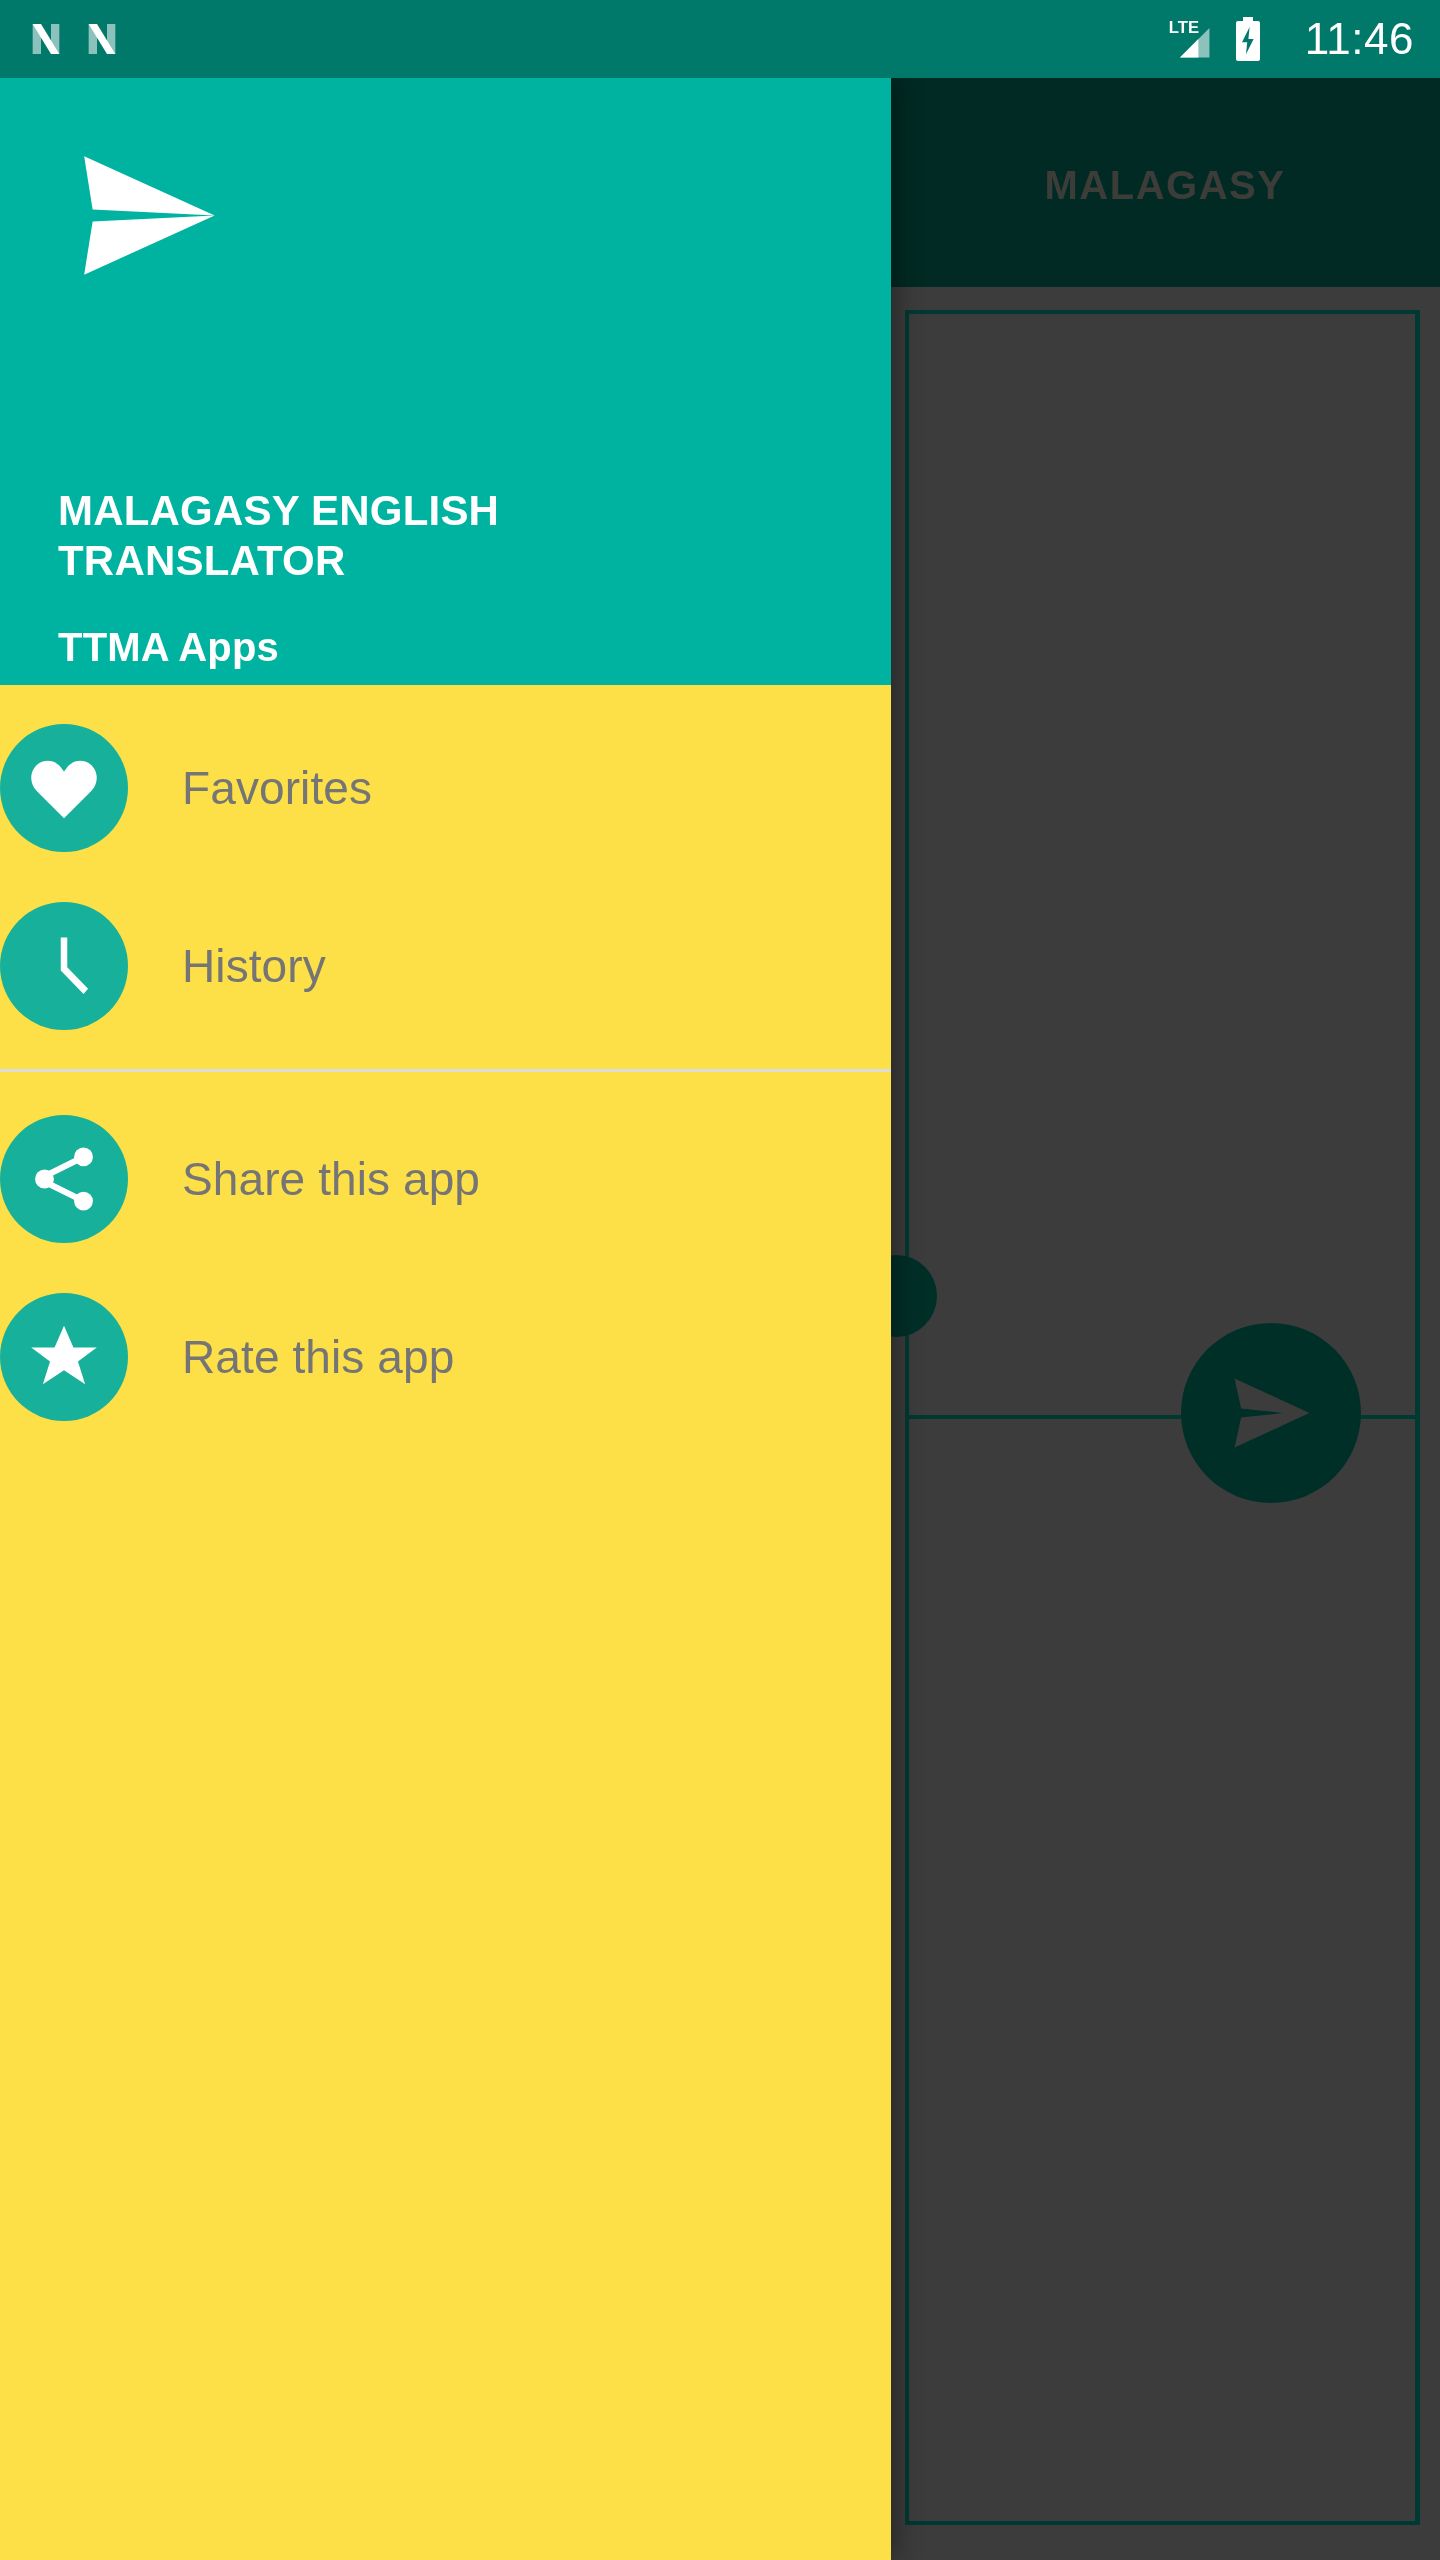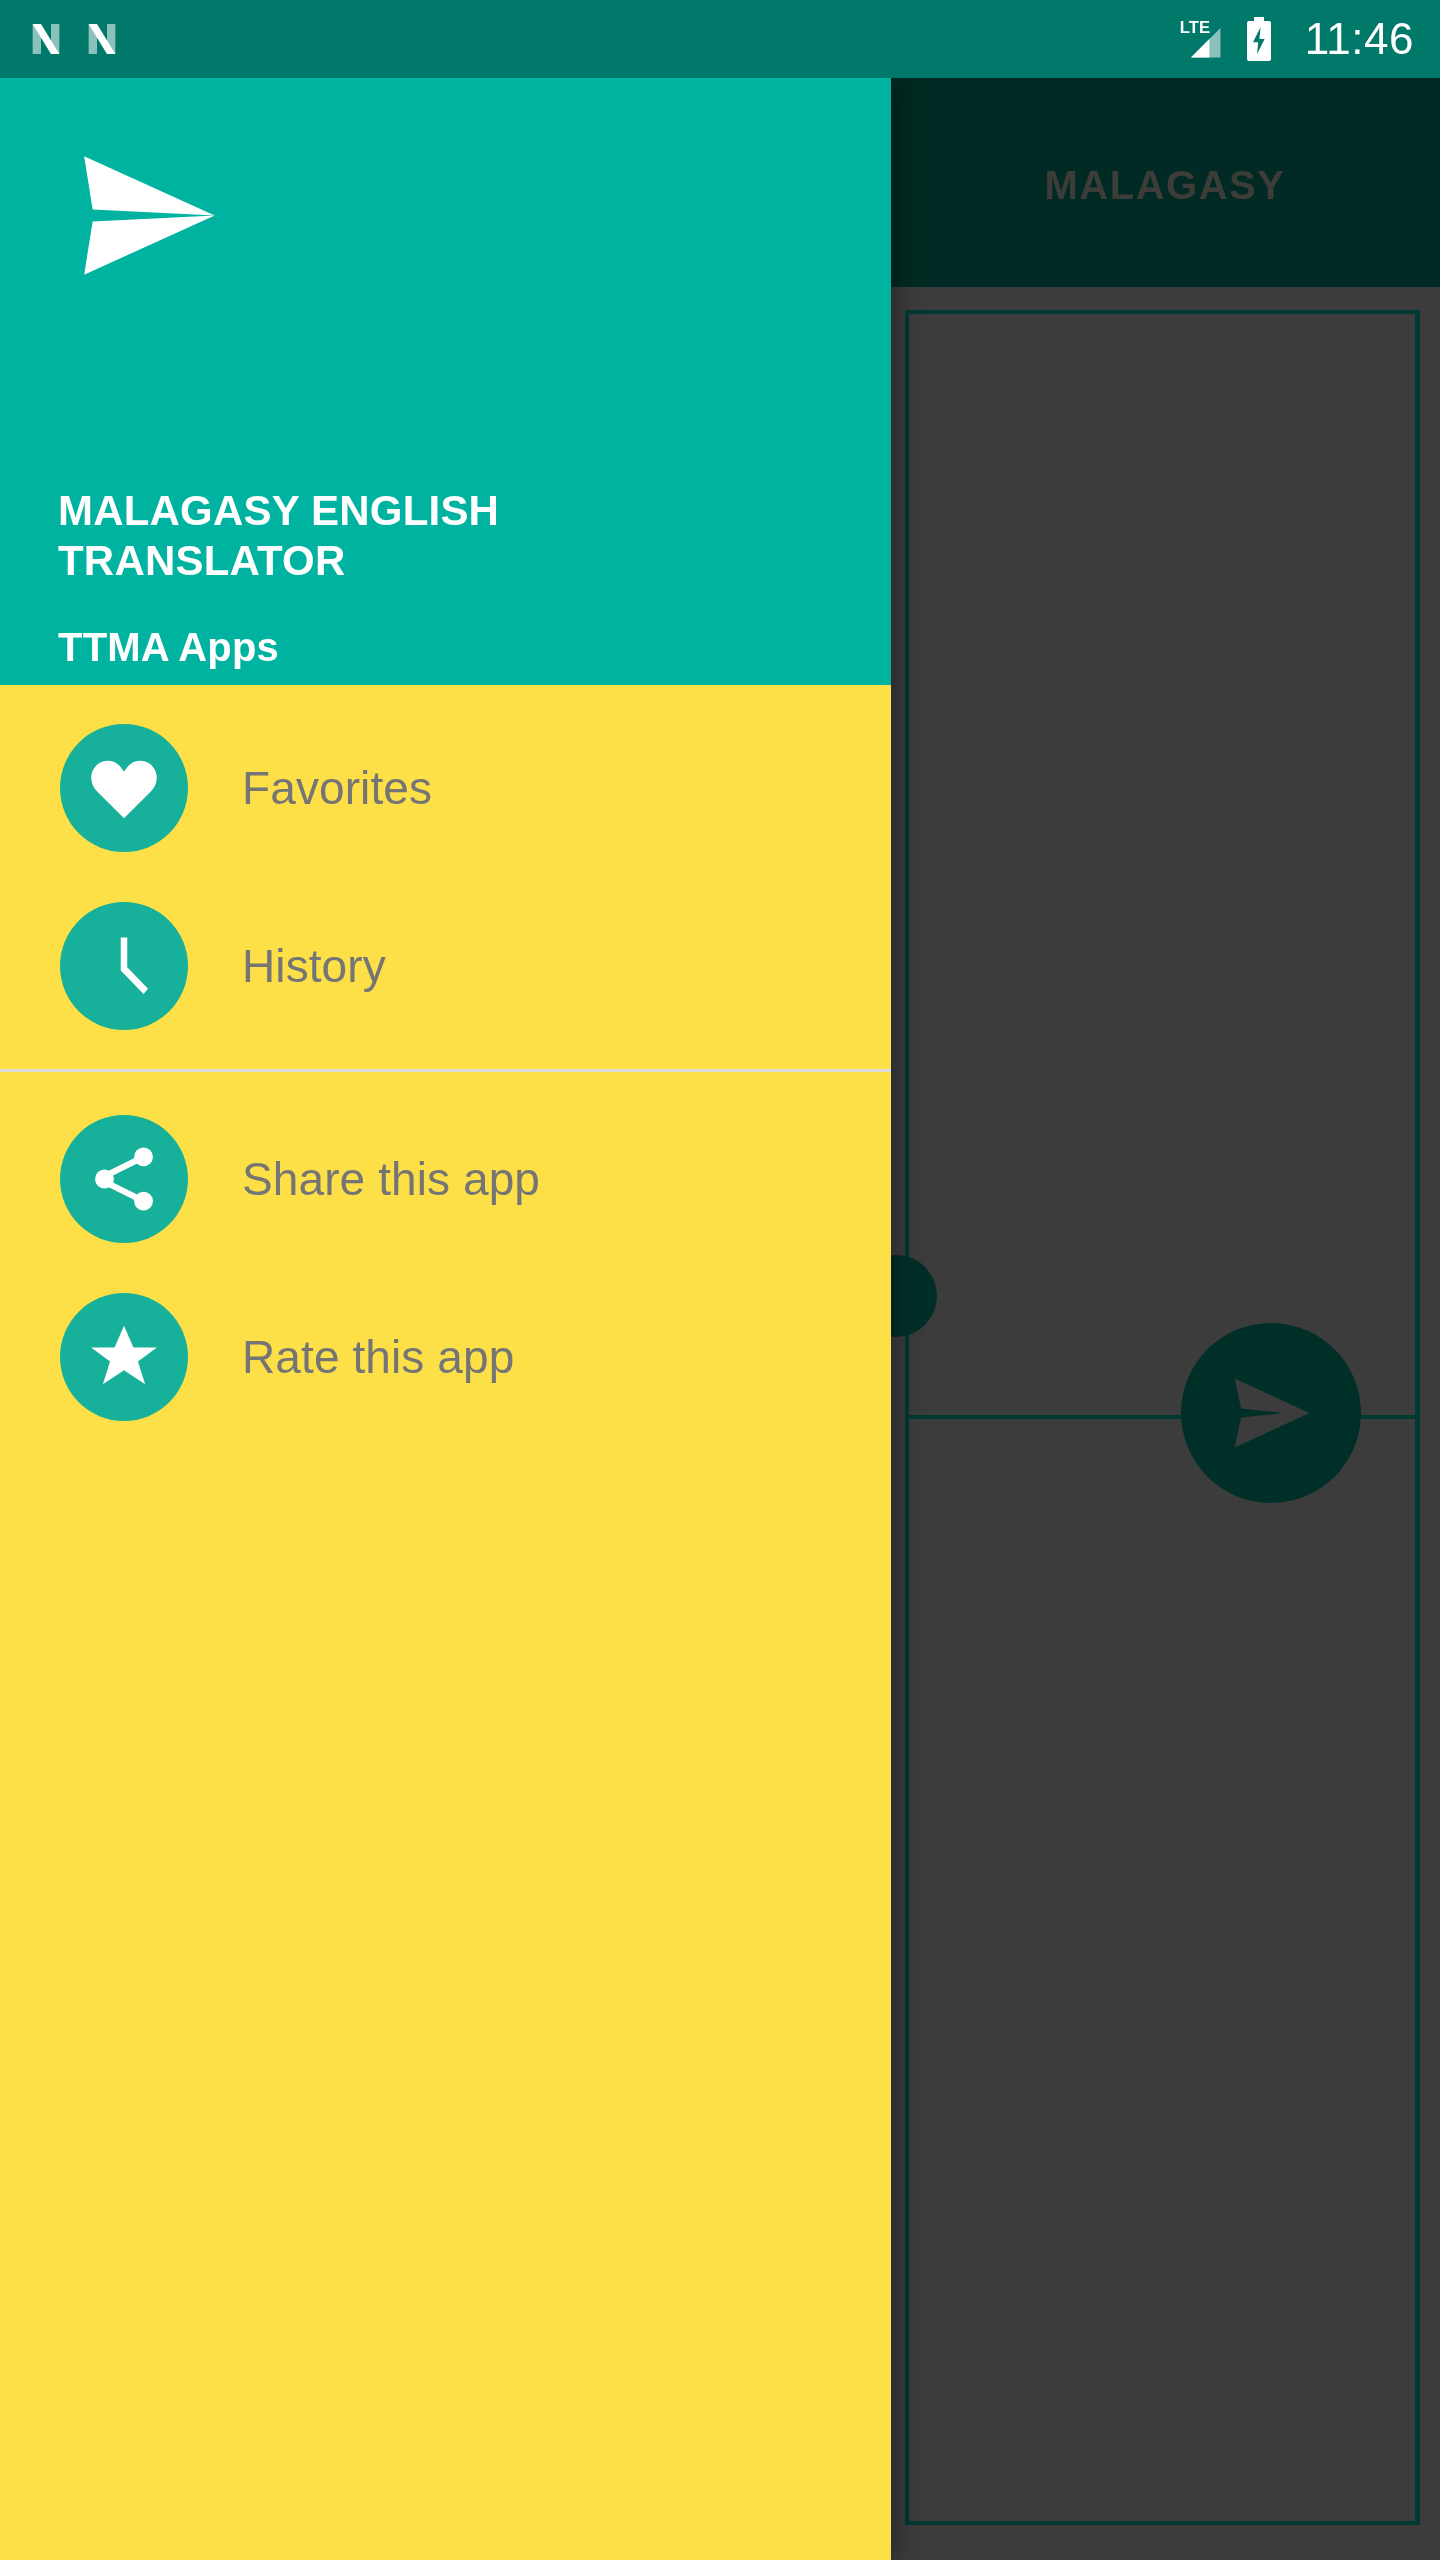--- a/index.html
+++ b/index.html
@@ -102,21 +102,21 @@
     display: flex;
     align-items: center;
     gap: 16px;
   }
   .n-icon { width: 40px; height: 40px; display: block; }
   #sb-clock {
     font-size: 44px;
     font-weight: normal;
     color: #ffffff;
     letter-spacing: 0.5px;
-    margin-left: 13px;
+    margin-left: 24px;
   }
   .sig-icon { width: 48px; height: 46px; display: block; }
   .bat-icon { width: 34px; height: 48px; display: block; }
 
   
   #drawer {
     position: absolute;
     left: 0; top: 78px;
     width: 891px;
     height: 2482px;
@@ -154,21 +154,20 @@
     font-weight: bold;
     color: #ffffff;
     letter-spacing: 0.2px;
   }
 
   .menu-group { padding: 14px 0 0 0; }
   .menu-item {
     display: flex;
     align-items: center;
     height: 178px;
-    padding-left: 60px;
     cursor: pointer;
   }
   .menu-icon {
     width: 128px; height: 128px;
     border-radius: 50%;
     background: #17b09a;
     flex: 0 0 auto;
     display: flex;
     align-items: center;
     justify-content: center;

